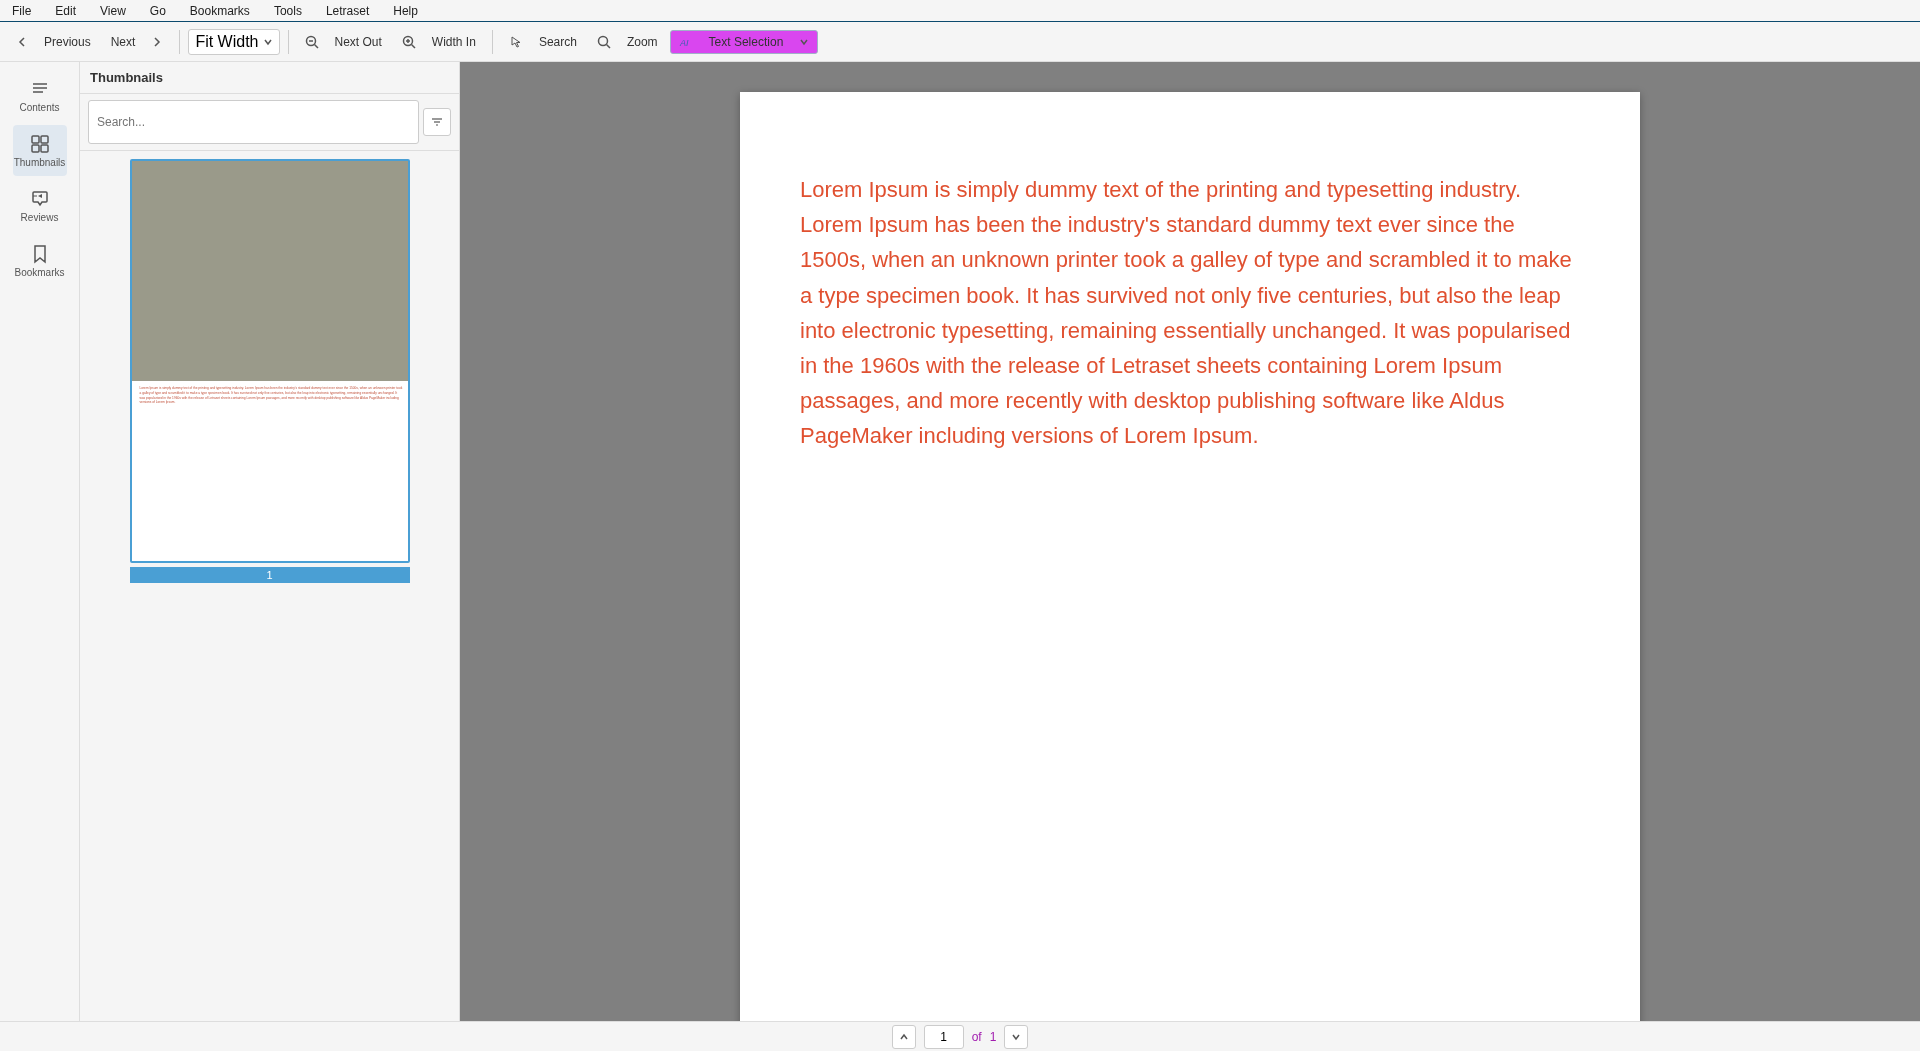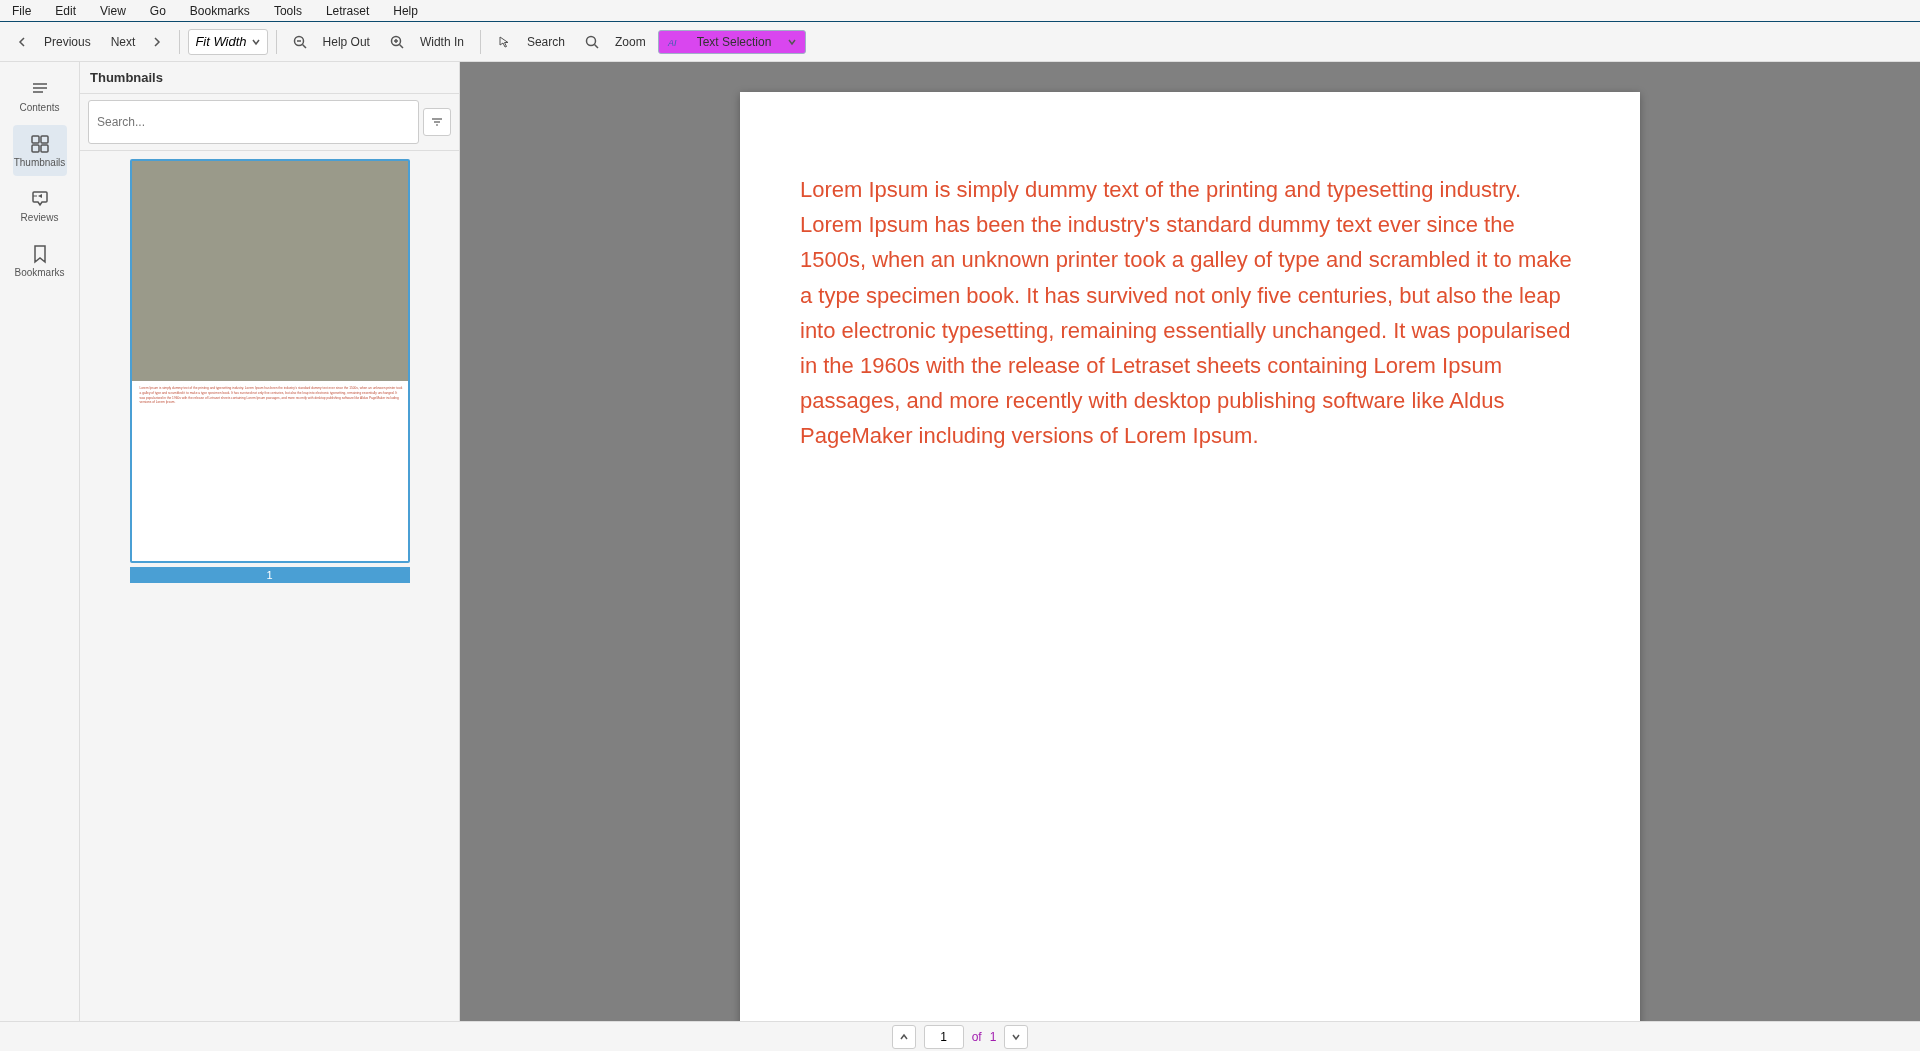--- a/index.html
+++ b/index.html
@@ -19,22 +19,22 @@
     }
     .toolbar-btn {
       display: flex; align-items: center; gap: 16px; padding: 4px 8px;
       border: none; background: transparent; cursor: pointer; font-size: 12px; color: #333;
       border-radius: 3px;
     }
     .toolbar-btn.active { background: #d946ef; border: 1px solid #a0b0c8; }
     .toolbar-separator { width: 1px; height: 24px; background: #ccc; margin: 0 4px; }
     .fit-width-select {
       display: flex; align-items: center; gap: 4px; padding: 3px 6px;
-      border: 1px solid #ccc; background: white; cursor: pointer; font-size: 13px;
-      border-radius: 3px; height: 26px; font-style: italic;
+      border: 1px solid #ccc; background: white; cursor: pointer; font-size: 16px;
+      border-radius: 3px; height: 26px;
     }
 
     
     .main-layout { display: flex; height: calc(1051px - 62px); }
 
     
     .icon-panel {
       width: 80px; background: #f5f5f5; border-right: 1px solid #ddd;
       display: flex; flex-direction: column; align-items: center; padding-top: 8px; gap: 4px;
     }
@@ -157,21 +157,21 @@
         <polyline points="2,3 5,7 8,3" stroke="#555" stroke-width="1.5" fill="none"></polyline>
       </svg>
   </div>
   <div class="toolbar-separator"></div>
   <button class="toolbar-btn">
     <svg width="14" height="14" viewBox="0 0 14 14">
       <circle cx="6" cy="6" r="4.5" stroke="#555" stroke-width="1.5" fill="none"></circle>
       <line x1="4" y1="6" x2="8" y2="6" stroke="#555" stroke-width="1.5"></line>
       <line x1="9.5" y1="9.5" x2="13" y2="13" stroke="#555" stroke-width="1.5"></line>
     </svg>
-    <span>Help Out</span>
+    <span>Next Out</span>
   </button>
   <button class="toolbar-btn">
     <svg width="14" height="14" viewBox="0 0 14 14">
       <circle cx="6" cy="6" r="4.5" stroke="#555" stroke-width="1.5" fill="none"></circle>
       <line x1="4" y1="6" x2="8" y2="6" stroke="#555" stroke-width="1.5"></line>
       <line x1="6" y1="4" x2="6" y2="8" stroke="#555" stroke-width="1.5"></line>
       <line x1="9.5" y1="9.5" x2="13" y2="13" stroke="#555" stroke-width="1.5"></line>
     </svg>
     <span>Width In</span>
   </button>

